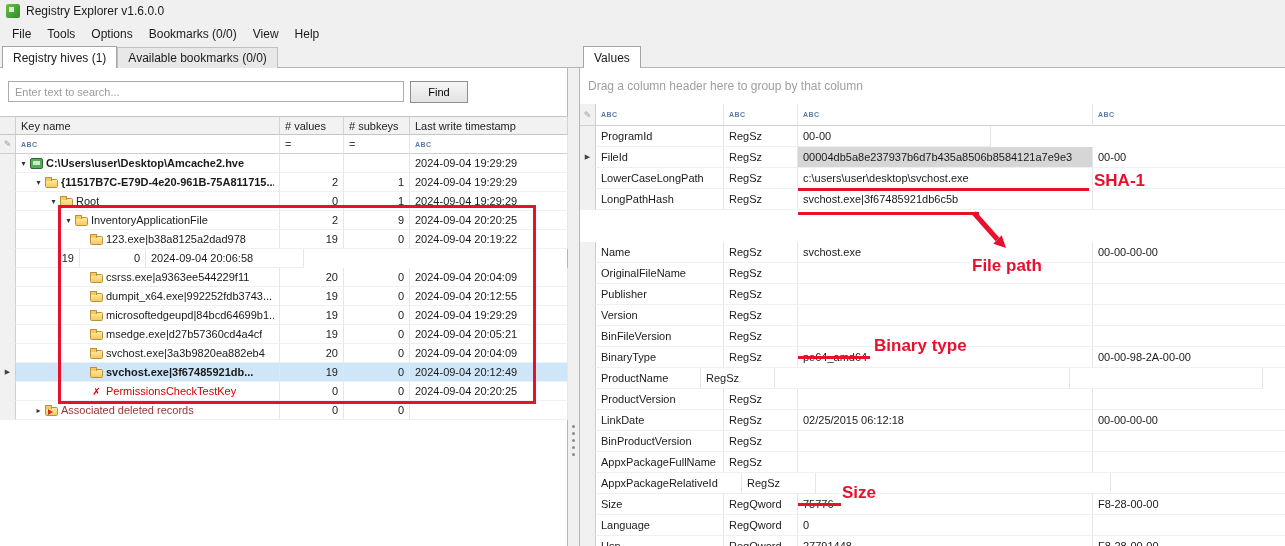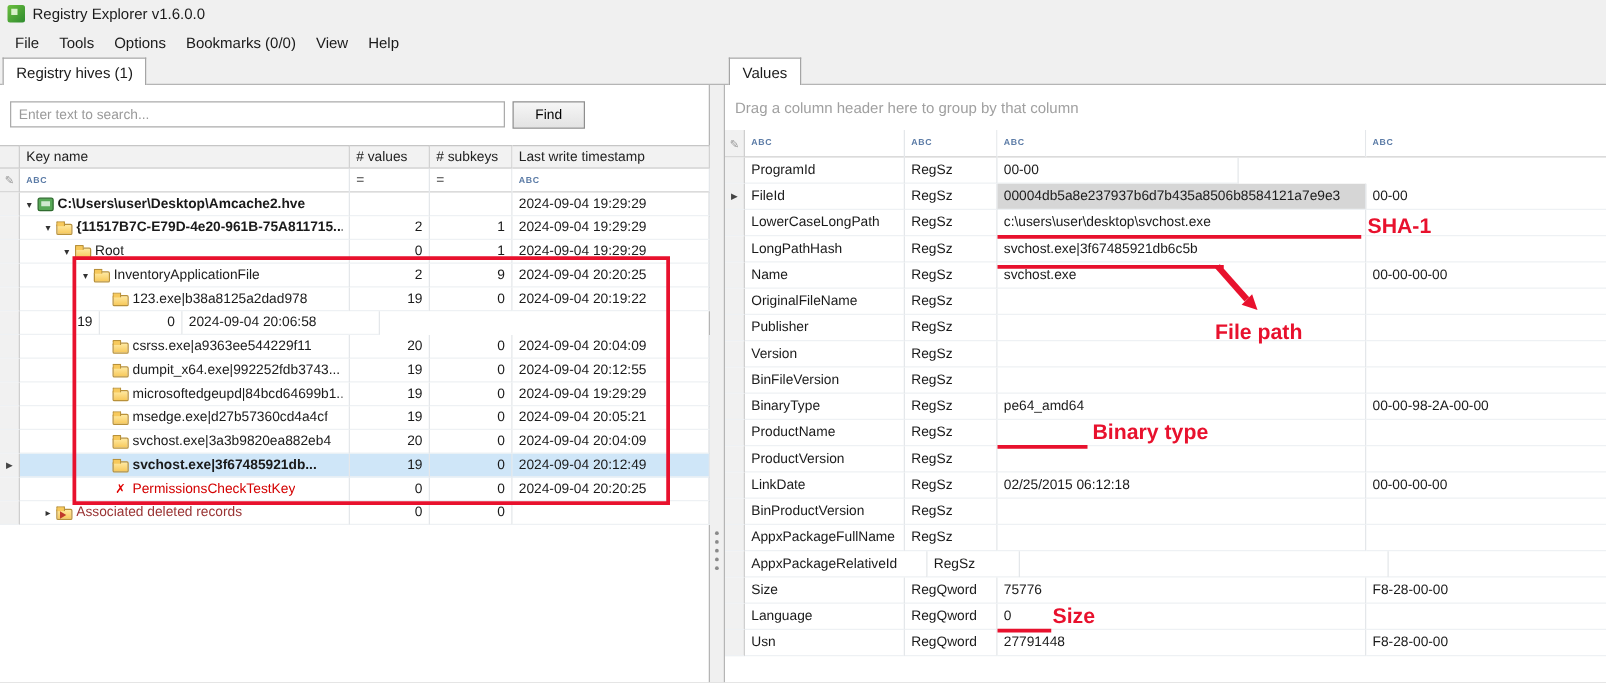--- a/index.html
+++ b/index.html
@@ -105,20 +105,21 @@
       <div class="menu-item">Tools</div>
       <div class="menu-item">Options</div>
       <div class="menu-item">Bookmarks (0/0)</div>
       <div class="menu-item">View</div>
       <div class="menu-item">Help</div>
     </div>
 
   <div class="tabstrip">
     <div class="lefttabs">
       <div class="tab active">Registry hives (1)</div>
+      <div class="tab">Available bookmarks (0/0)</div>
     </div>
     <div class="tab active valuestab">Values</div>
   </div>
 
   <div class="left-panel">
     <input class="search" placeholder="Enter text to search..." style="">
     <button class="findbtn">Find</button>
     <div class="grid lgrid">
         <div class="grow hdr" style="height: 19px;">
           <div class="cell ind hcell" style="width: 16px;"></div>
@@ -351,21 +352,21 @@
           <div class="cell" style="width: 295px;">c:\users\user\desktop\svchost.exe</div>
           <div class="cell" style="width: 193px;"></div>
         </div>
         <div class="grow rrow" style="height: 21px;">
           <div class="cell ind" style="width: 16px;"></div>
           <div class="cell" style="width: 128px;">LongPathHash</div>
           <div class="cell" style="width: 74px;">RegSz</div>
           <div class="cell" style="width: 295px;">svchost.exe|3f67485921db6c5b</div>
           <div class="cell" style="width: 193px;"></div>
         </div>
-        <div class="grow rrow" style="height: 21px;">
+        <div class="grow rrow" style="height: 21px; margin-top: 32px;">
           <div class="cell ind" style="width: 16px;"></div>
           <div class="cell" style="width: 128px;">Name</div>
           <div class="cell" style="width: 74px;">RegSz</div>
           <div class="cell" style="width: 295px;">svchost.exe</div>
           <div class="cell" style="width: 193px;">00-00-00-00</div>
         </div>
         <div class="grow rrow" style="height: 21px;">
           <div class="cell ind" style="width: 16px;"></div>
           <div class="cell" style="width: 128px;">OriginalFileName</div>
           <div class="cell" style="width: 74px;">RegSz</div>
@@ -395,21 +396,21 @@
         </div>
         <div class="grow rrow" style="height: 21px;">
           <div class="cell ind" style="width: 16px;"></div>
           <div class="cell" style="width: 128px;">BinaryType</div>
           <div class="cell" style="width: 74px;">RegSz</div>
           <div class="cell" style="width: 295px;">pe64_amd64</div>
           <div class="cell" style="width: 193px;">00-00-98-2A-00-00</div>
         </div>
         <div class="grow rrow" style="height: 21px;">
           <div class="cell ind" style="width: 16px;"></div>
-          <div class="cell" style="width: 128px;">ProductName</div>
+          <div class="cell" style="width: 105px;">ProductName</div>
           <div class="cell" style="width: 74px;">RegSz</div>
           <div class="cell" style="width: 295px;"></div>
           <div class="cell" style="width: 193px;"></div>
         </div>
         <div class="grow rrow" style="height: 21px;">
           <div class="cell ind" style="width: 16px;"></div>
           <div class="cell" style="width: 128px;">ProductVersion</div>
           <div class="cell" style="width: 74px;">RegSz</div>
           <div class="cell" style="width: 295px;"></div>
           <div class="cell" style="width: 193px;"></div>

